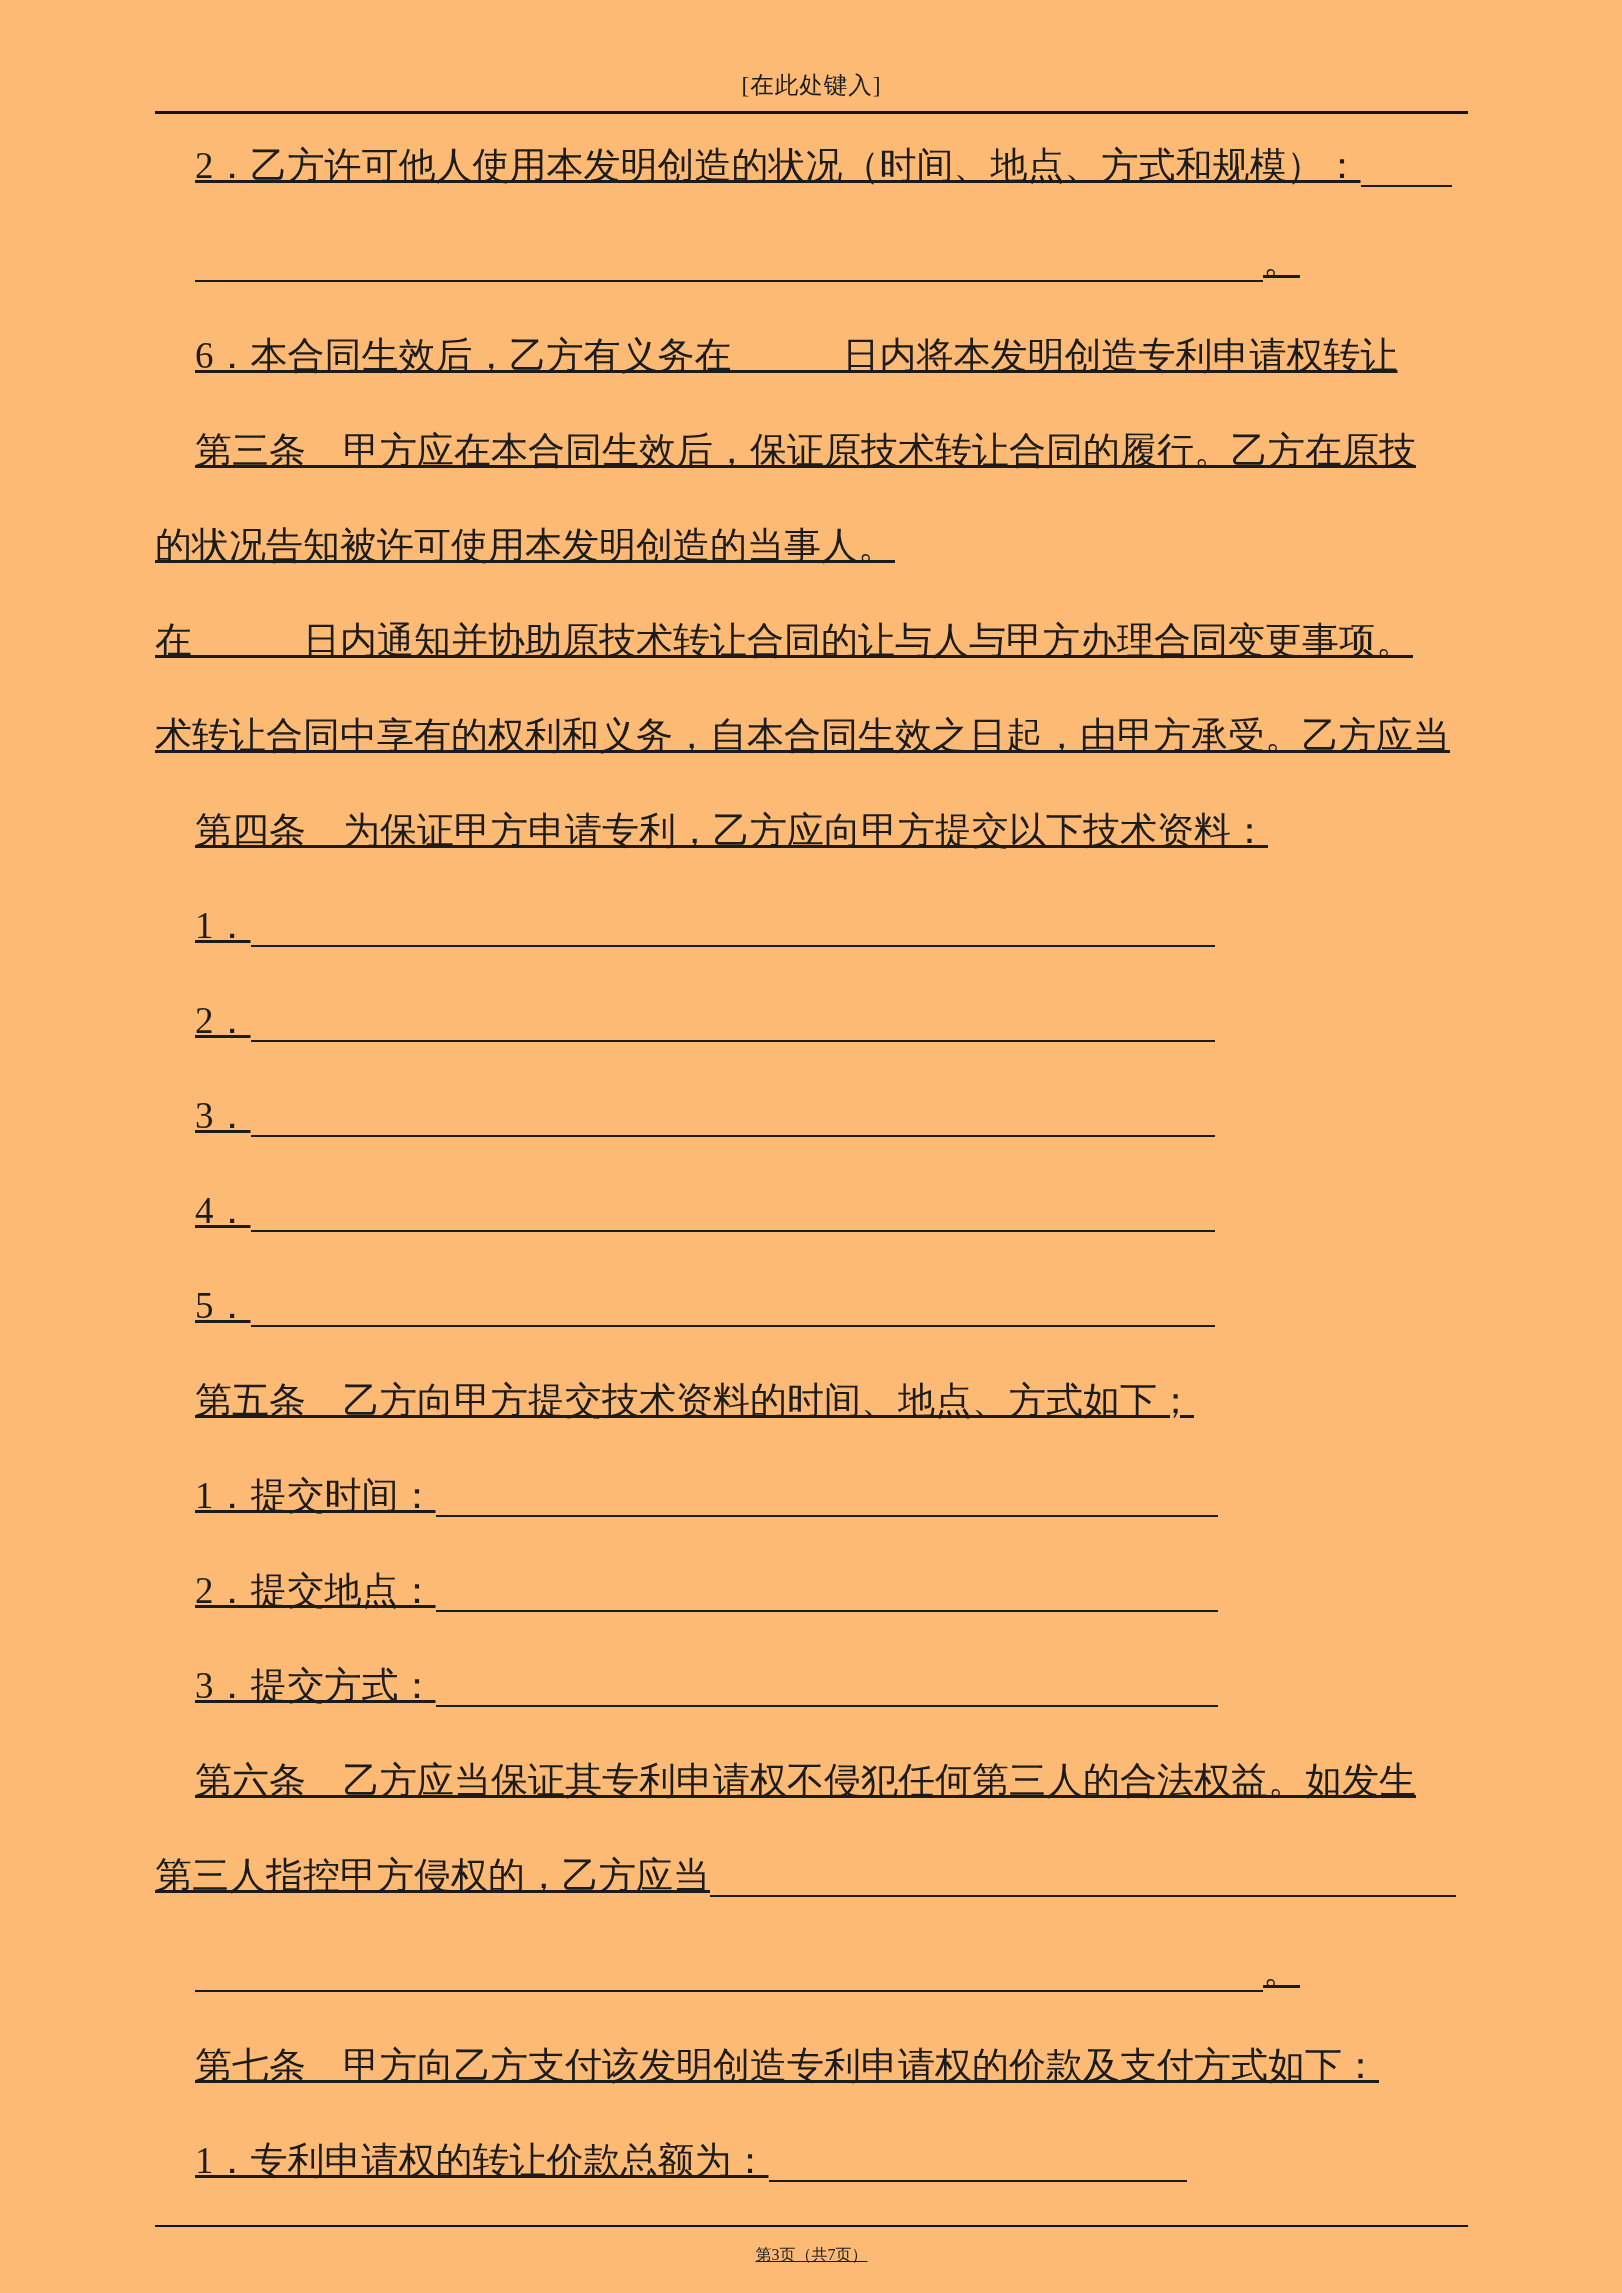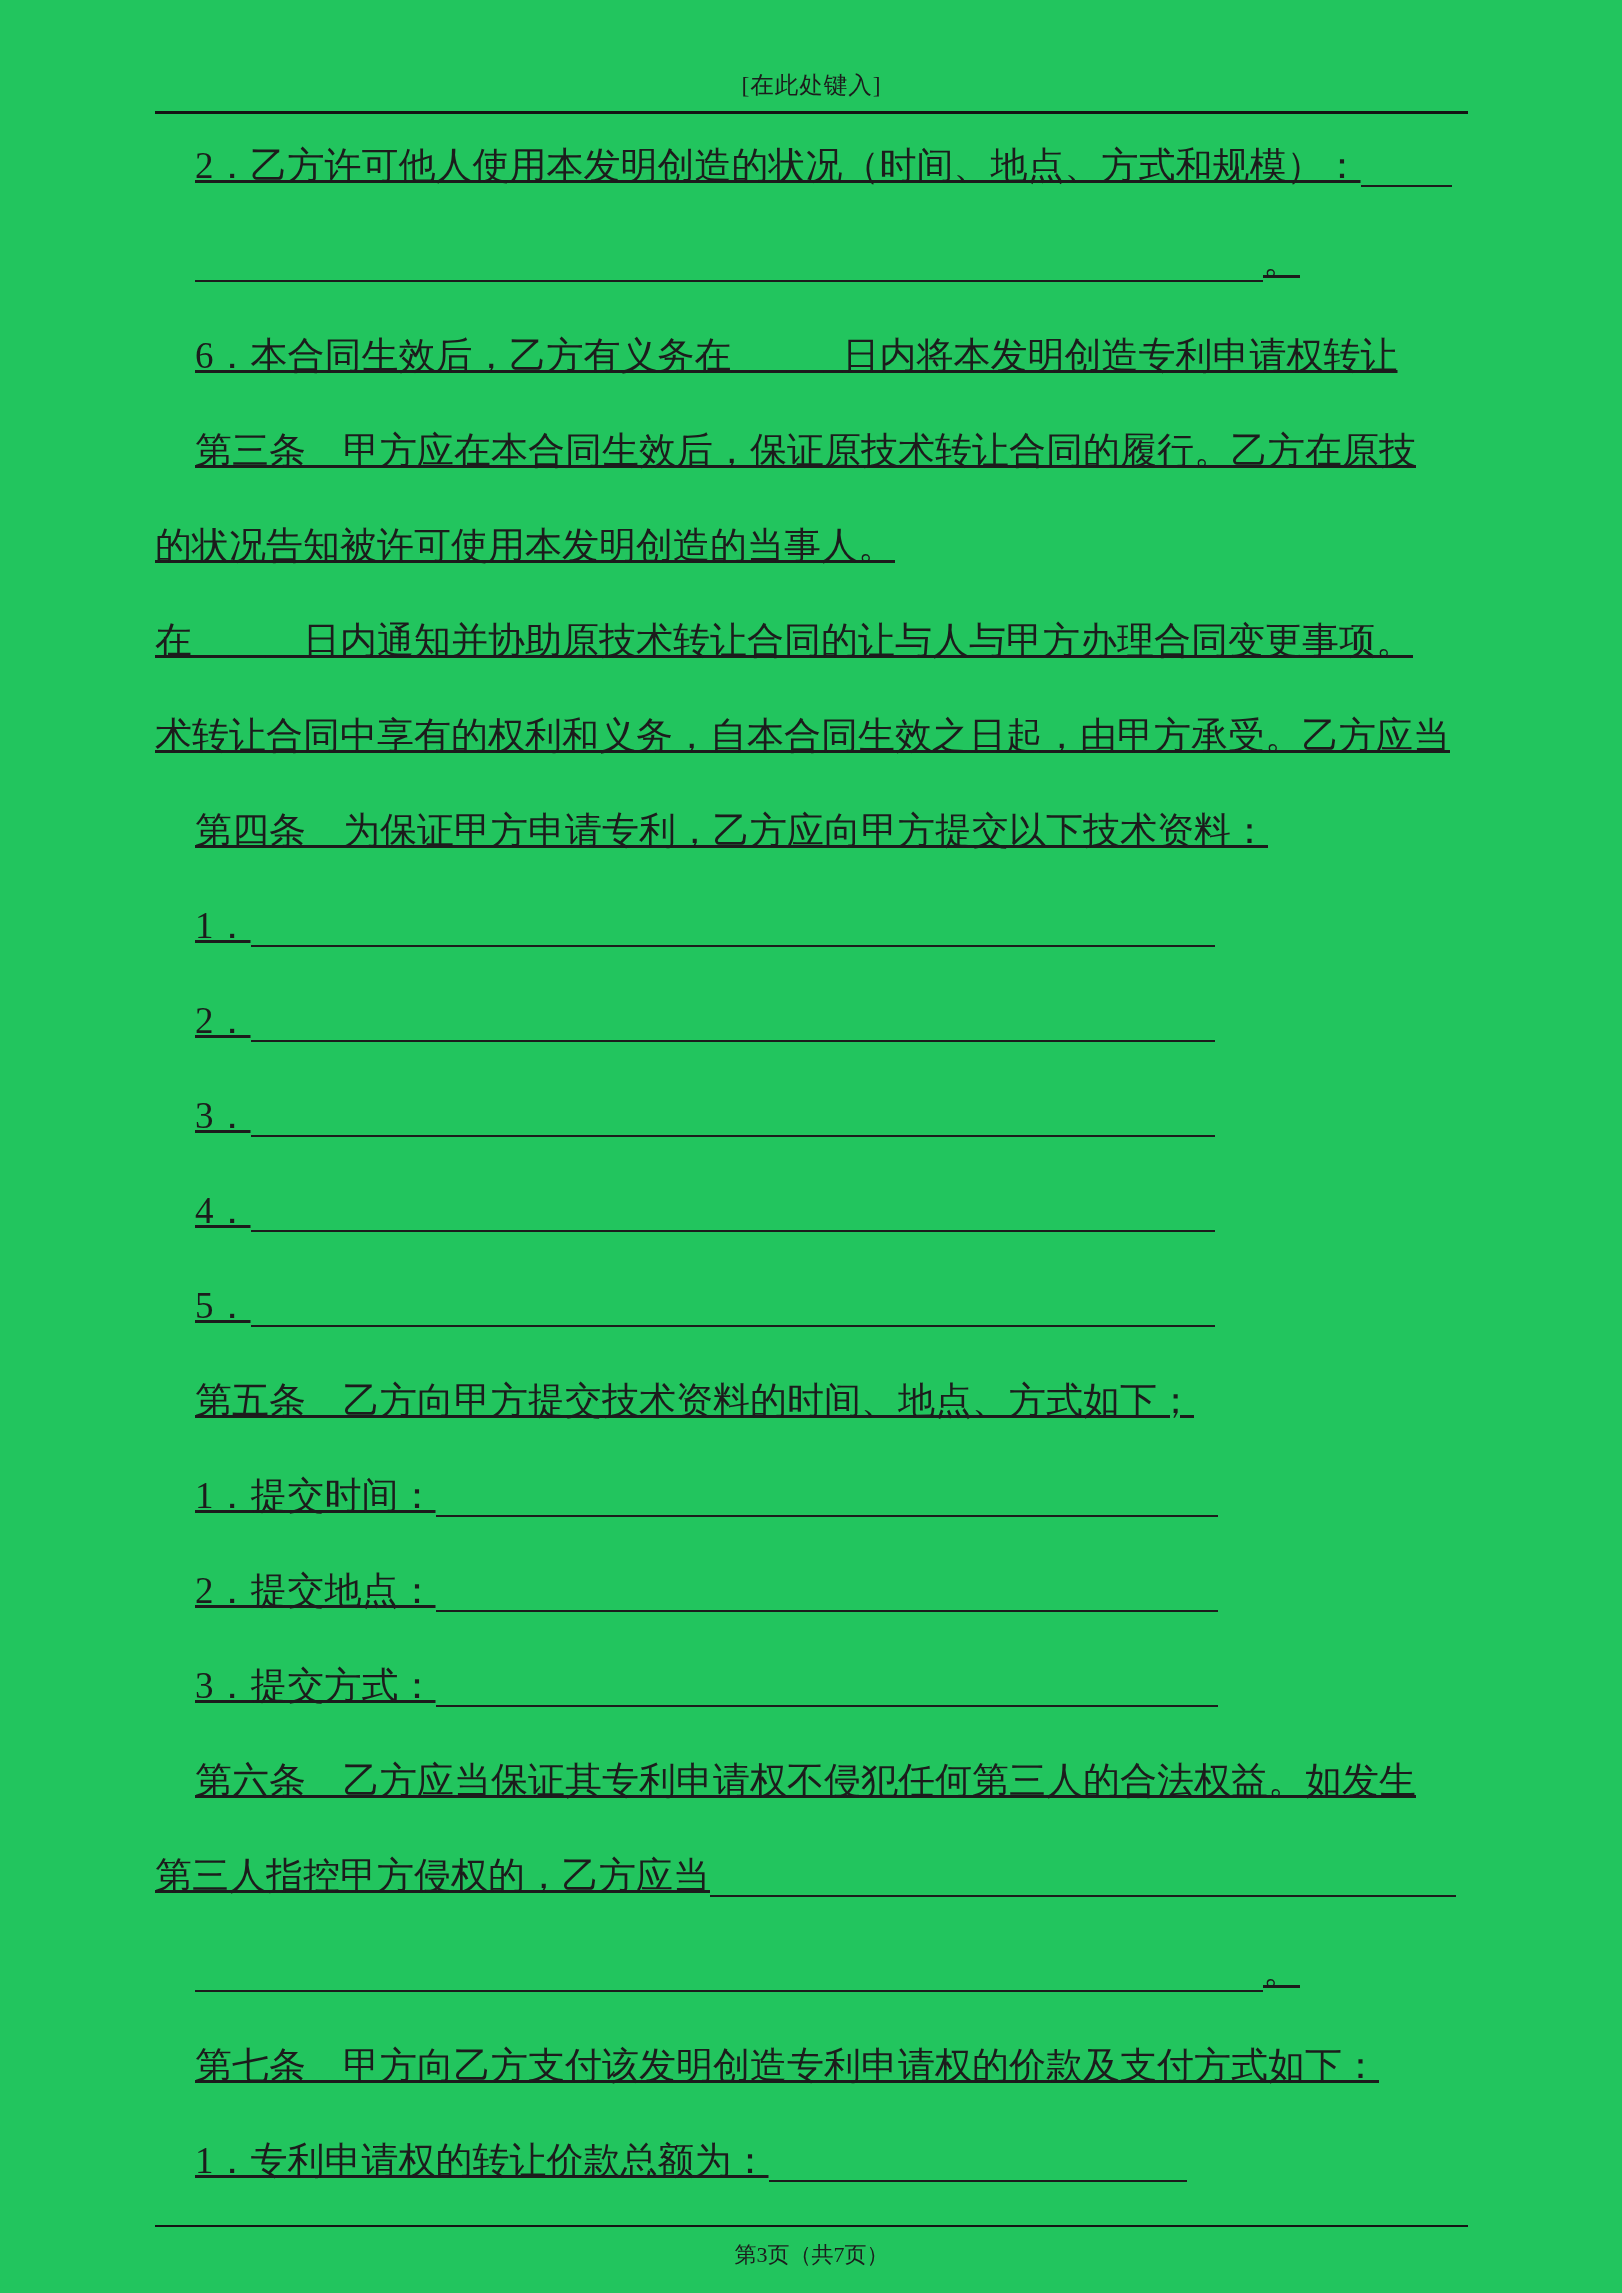--- a/index.html
+++ b/index.html
@@ -4,21 +4,21 @@
   <style>
     html, body {
       margin: 0;
       padding: 0;
       background: #ffffff;
     }
     .page {
       position: relative;
       width: 1623px;
       height: 2294px;
-      background: #22c55e;
+      background: #fdba74;
       font-family: "Liberation Serif", "DejaVu Serif", serif;
       color: #1c1c1c;
       overflow: hidden;
       box-sizing: border-box;
     }
     
     .header {
       margin: 0 155px;
       padding: 71px 0 11px 0;
       border-bottom: 3.6px solid #141414;
@@ -57,23 +57,24 @@
     .footer {
       position: absolute;
       left: 155px;
       right: 155px;
       bottom: 23.6px;
       border-top: 2.7px solid #141414;
       padding-top: 12.7px;
       text-align: center;
     }
     .footer-text {
-      font-size: 22px;
+      font-size: 16px;
       line-height: 31px;
       color: #1c1c1c;
+      text-decoration: underline;
     }
   </style>
 </head>
 <body>
 
 <div class="page">
 
   <div class="header">
     <div class="header-text">[在此处键入]</div>
   </div>

